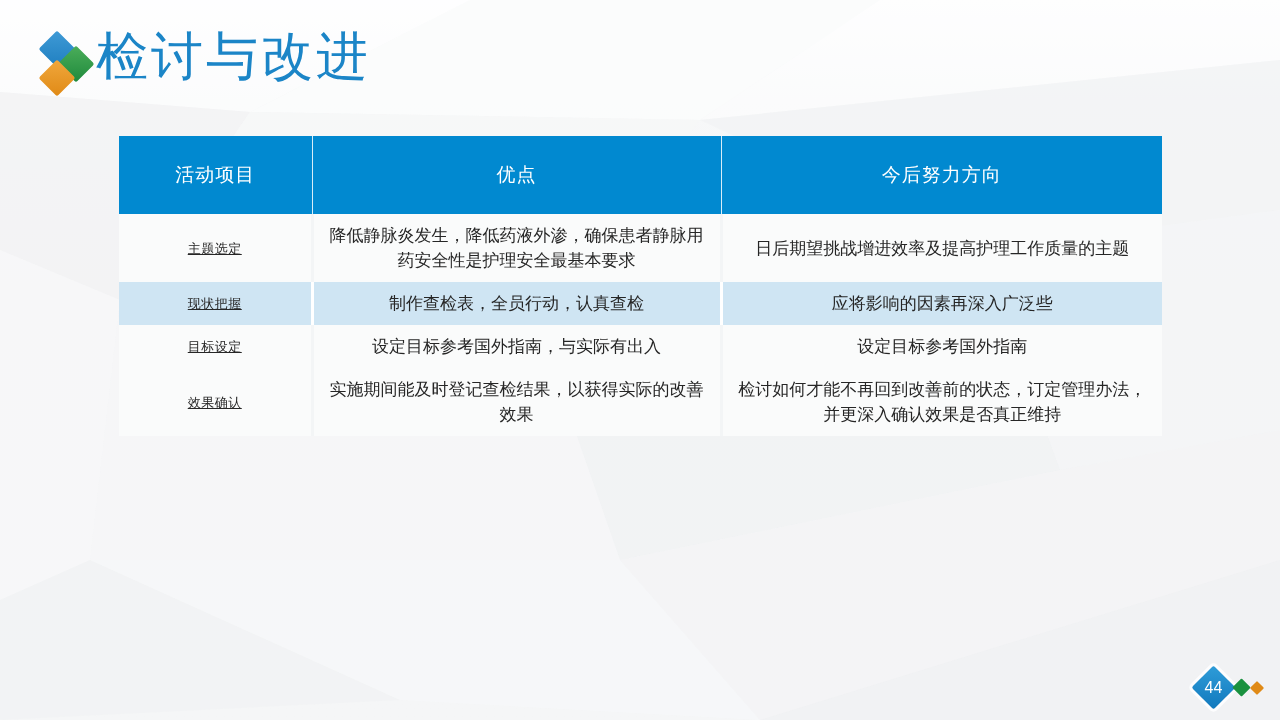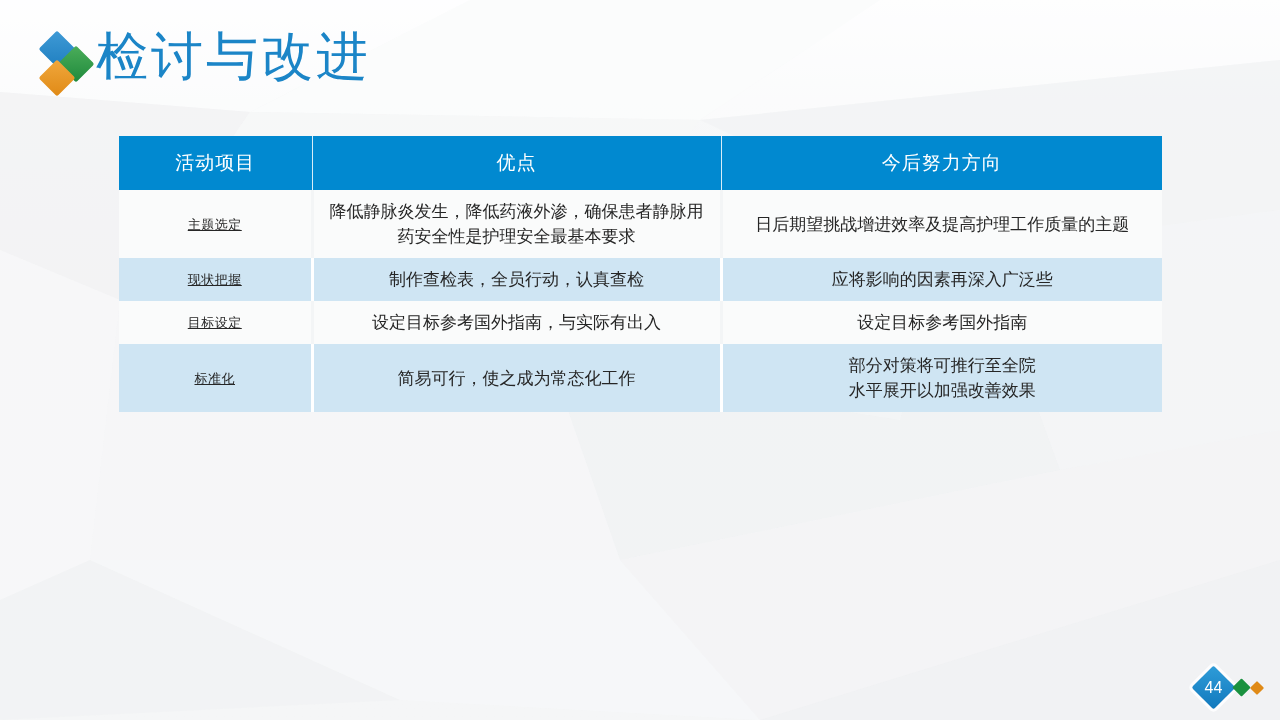--- a/index.html
+++ b/index.html
@@ -91,21 +91,21 @@
     border-collapse: collapse;
     table-layout: fixed;
     background: transparent;
   }
   #review-table col.c1 { width: 193px; }
   #review-table col.c2 { width: 409px; }
   #review-table col.c3 { width: 441px; }
 
   #review-table th,
   #review-table td {
-    padding: 0;
+    padding: 12px;
     margin: 0;
     vertical-align: middle;
     text-align: center;
     border-left: 2px solid #f3f5f6;
     border-right: 2px solid #f3f5f6;
   }
 
   #review-table thead th {
     height: 54px;
     background: #0189d0;
@@ -252,24 +252,24 @@
         <tr class="light">
           <td class="label">现状把握</td>
           <td>制作查检表，全员行动，认真查检</td>
           <td>应将影响的因素再深入广泛些</td>
         </tr>
         <tr class="white">
           <td class="label">目标设定</td>
           <td>设定目标参考国外指南，与实际有出入</td>
           <td>设定目标参考国外指南</td>
         </tr>
-        <tr class="light">
-          <td class="label">标准化</td>
-          <td>简易可行，使之成为常态化工作</td>
-          <td>部分对策将可推行至全院<br>水平展开以加强改善效果</td>
+        <tr class="white">
+          <td class="label">效果确认</td>
+          <td>实施期间能及时登记查检结果，以获得实际的改善效果</td>
+          <td>检讨如何才能不再回到改善前的状态，订定管理办法，并更深入确认效果是否真正维持</td>
         </tr>
       </tbody>
   </table>
 
   <div id="page-marker">
     <span class="big"></span>
     <span class="num">44</span>
     <span class="sm-green"></span>
     <span class="sm-orange"></span>
   </div>

